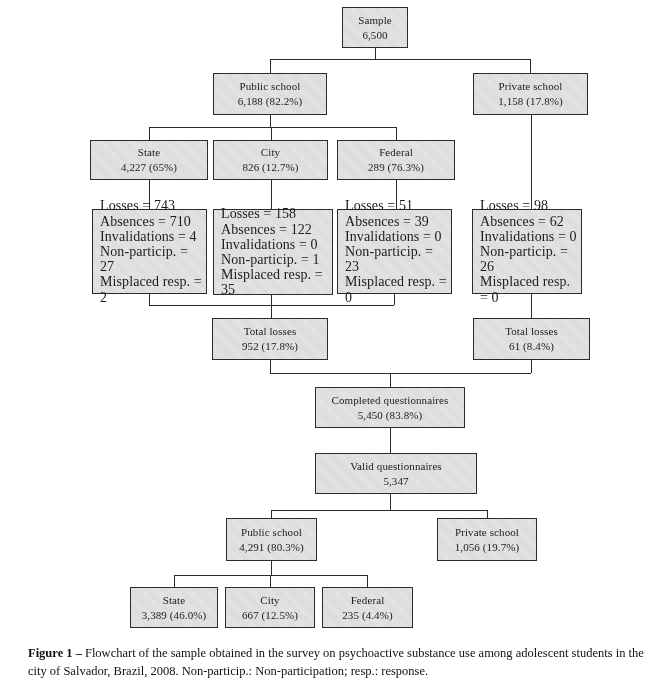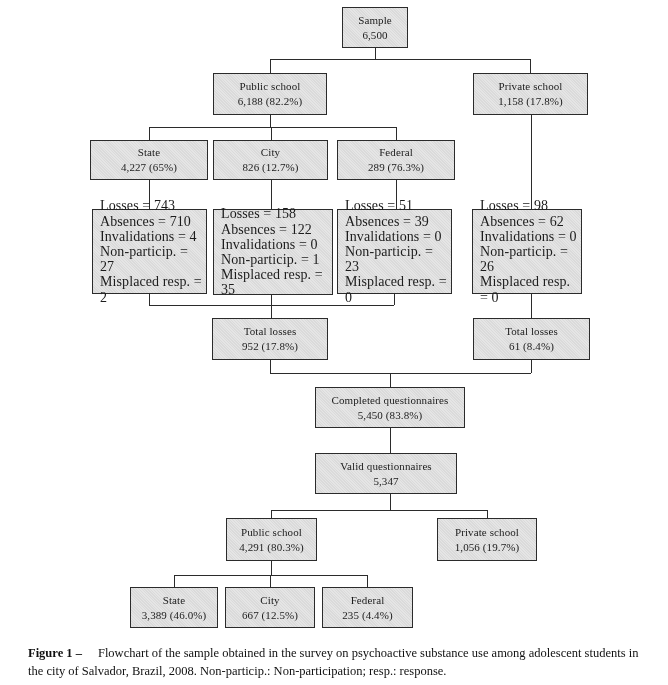--- a/index.html
+++ b/index.html
@@ -19,21 +19,21 @@
     text-align:center;font-size:11px;line-height:15px;letter-spacing:0.1px;
   }
   .node.losses{
     align-items:flex-start;text-align:left;justify-content:center;
     padding:3px 2px 3px 7px;font-size:14px;line-height:15.2px;
   }
   .caption{
     position:absolute;left:28px;top:645px;width:616px;
     font-size:12.5px;line-height:17.5px;color:#111;
   }
-  .caption b{font-weight:700;margin-right:16px;}
+  .caption b{font-weight:700;margin-right:3px;}
 </style>
 </head>
 <body>
 
 <div class="canvas">
 
   <svg class="wires" width="668" height="685" viewBox="0 0 668 685">
     <path d="M375 48 V59 M270 59 H530 M270 59 V73 M530 59 V73"></path>
     <path d="M270 115 V127 M149 127 H396 M149 127 V140 M271 127 V140 M396 127 V140"></path>
     <path d="M149 180 V209 M271 180 V209 M396 180 V209"></path>
@@ -116,21 +116,21 @@
   <div class="node" style="left:473px;top:318px;width:117px;height:42px">
     <span>Total losses</span>
     <span>61 (8.4%)</span>
   </div>
 
   <div class="node" style="left:315px;top:387px;width:150px;height:41px">
     <span>Completed questionnaires</span>
     <span>5,450 (83.8%)</span>
   </div>
 
-  <div class="node" style="left:315px;top:453px;width:142px;height:41px">
+  <div class="node" style="left:315px;top:453px;width:162px;height:41px">
     <span>Valid questionnaires</span>
     <span>5,347</span>
   </div>
 
   <div class="node" style="left:226px;top:518px;width:91px;height:43px">
     <span>Public school</span>
     <span>4,291 (80.3%)</span>
   </div>
 
   <div class="node" style="left:437px;top:518px;width:100px;height:43px">

